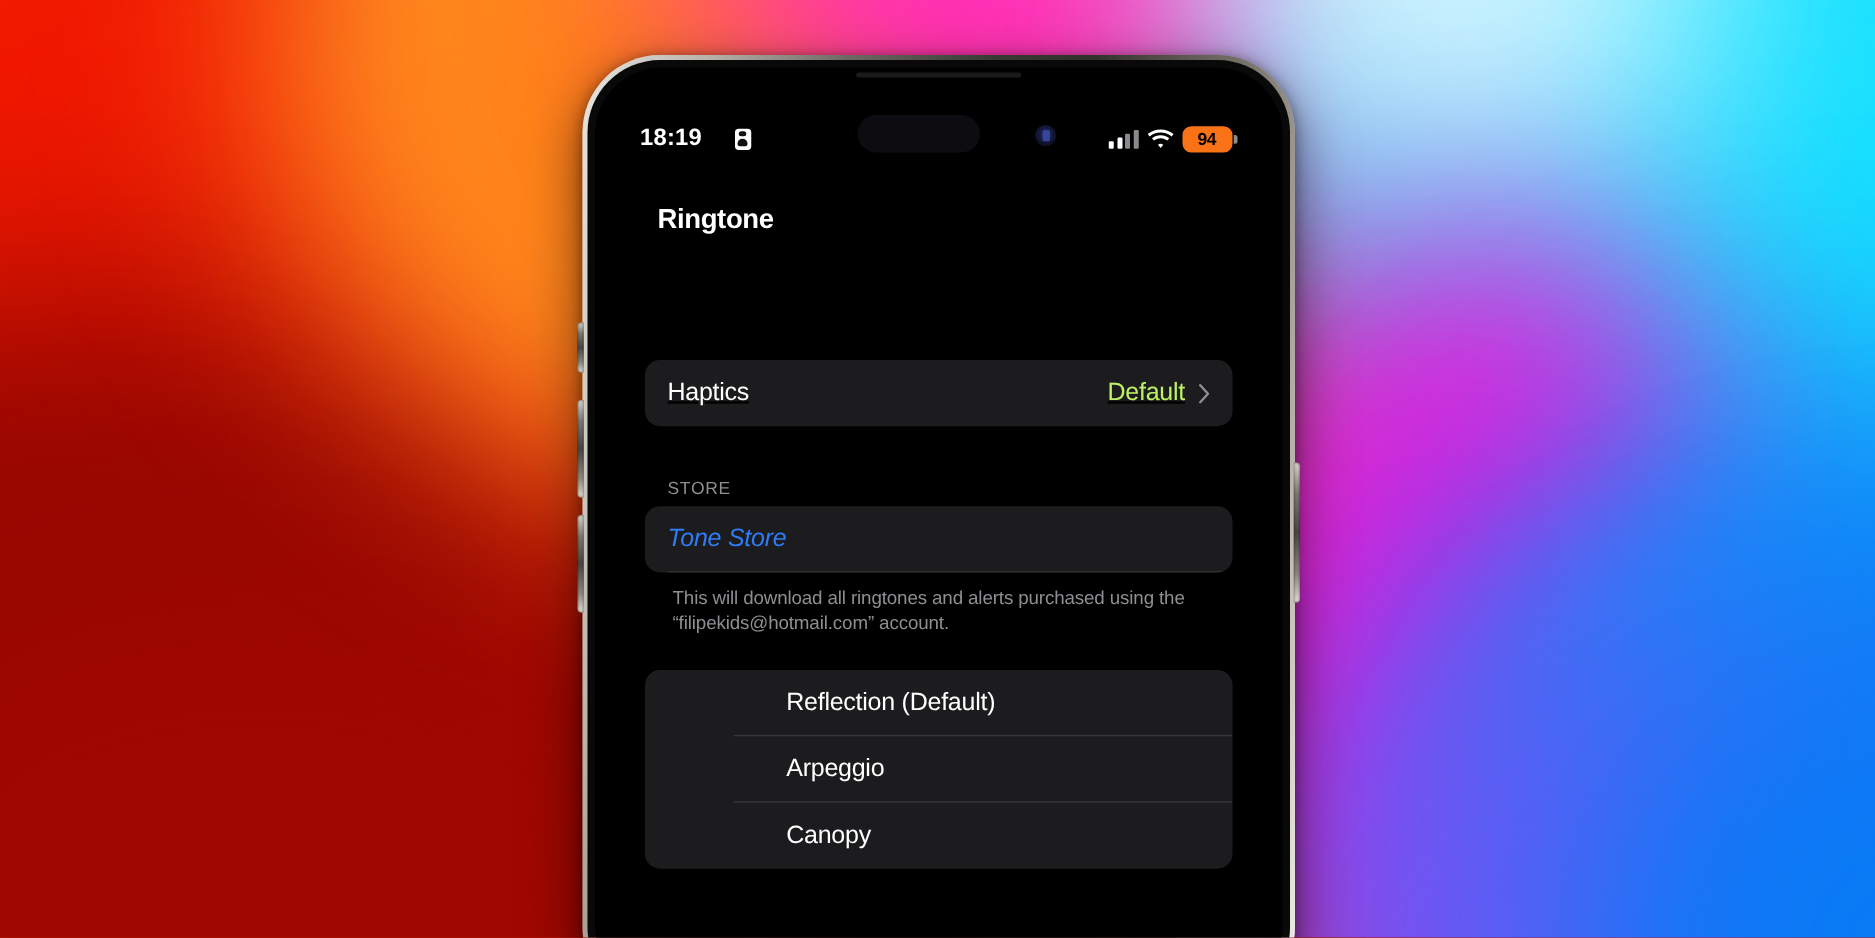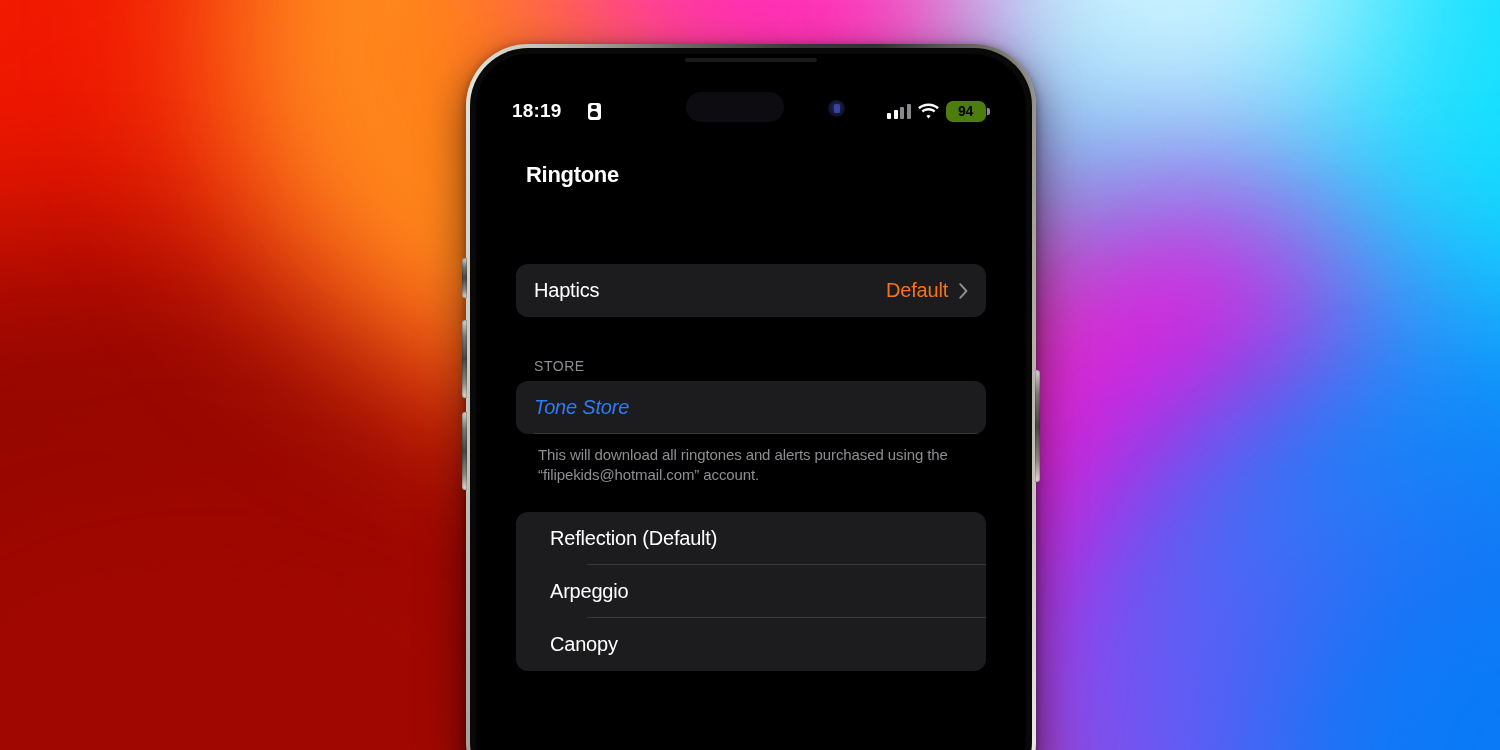--- a/index.html
+++ b/index.html
@@ -142,21 +142,21 @@
   #signal i:nth-child(2){ height:9px; }
   #signal i:nth-child(3){ height:12px; }
   #signal i:nth-child(4){ height:15px; }
   #wifi-icon { width:21px; height:16px; position:relative; }
   #battery {
     display:flex; align-items:center; gap:1.5px;
   }
   #battery-body {
     width:40px; height:21px;
     border-radius:7px;
-    background:#4d7c0f;
+    background:#f97316;
     display:flex; align-items:center; justify-content:center;
   }
   #battery-level {
     font-size:14px; font-weight:800; color:#000; letter-spacing:-.3px;
   }
   #battery-cap {
     width:3px; height:7px;
     border-radius:0 2px 2px 0;
     background:rgba(255,255,255,.55);
   }
@@ -198,51 +198,51 @@
   .row {
     display:flex; align-items:center;
     min-height:53px;
     padding:0 18px;
     position:relative;
     cursor:pointer;
   }
   .row-label { font-size:20px; color:#fff; letter-spacing:-.2px; }
   .row-value {
     margin-left:auto;
-    font-size:20px; color:#f97316; letter-spacing:-.2px;
+    font-size:20px; color:#bef264; letter-spacing:-.2px;
   }
   .row-chevron {
     margin-left:11px; width:9px; height:16px; flex:none;
   }
   .sep {
     position:absolute; left:18px; right:0; bottom:0;
     height:1px; background:#38383a;
   }
   .sep.inset-tone { left:71px; }
 
-  #haptics-card { margin-top:60px; }
+  #haptics-card { margin-top:84px;text-decoration:underline; }
 
   .section-header {
     font-size:14px; color:#8e8e93;
     letter-spacing:.55px;
     padding:0 18px 7px 18px;
     margin-top:41px;
   }
   .link-row .row-label { color:#2e7cf6; }
   .link-row { min-height:53px;font-style:italic; }
 
   .footer-note {
     font-size:15px; color:#8e8e93;
     line-height:1.33;
     padding:11px 22px 0 22px;
     letter-spacing:-.1px;
   }
 
   #tones-card { margin-top:27px; }
-  .tone-row { min-height:53px; padding-left:34px; }
+  .tone-row { min-height:53px; padding-left:113px; }
   .tone-row .row-label { font-size:20px; }
 </style>
 </head>
 <body>
 
 <div id="wallpaper">
   <div class="blob b-red"></div>
   <div class="blob b-darkred"></div>
   <div class="blob b-darkred2"></div>
   <div class="blob b-orange"></div>

